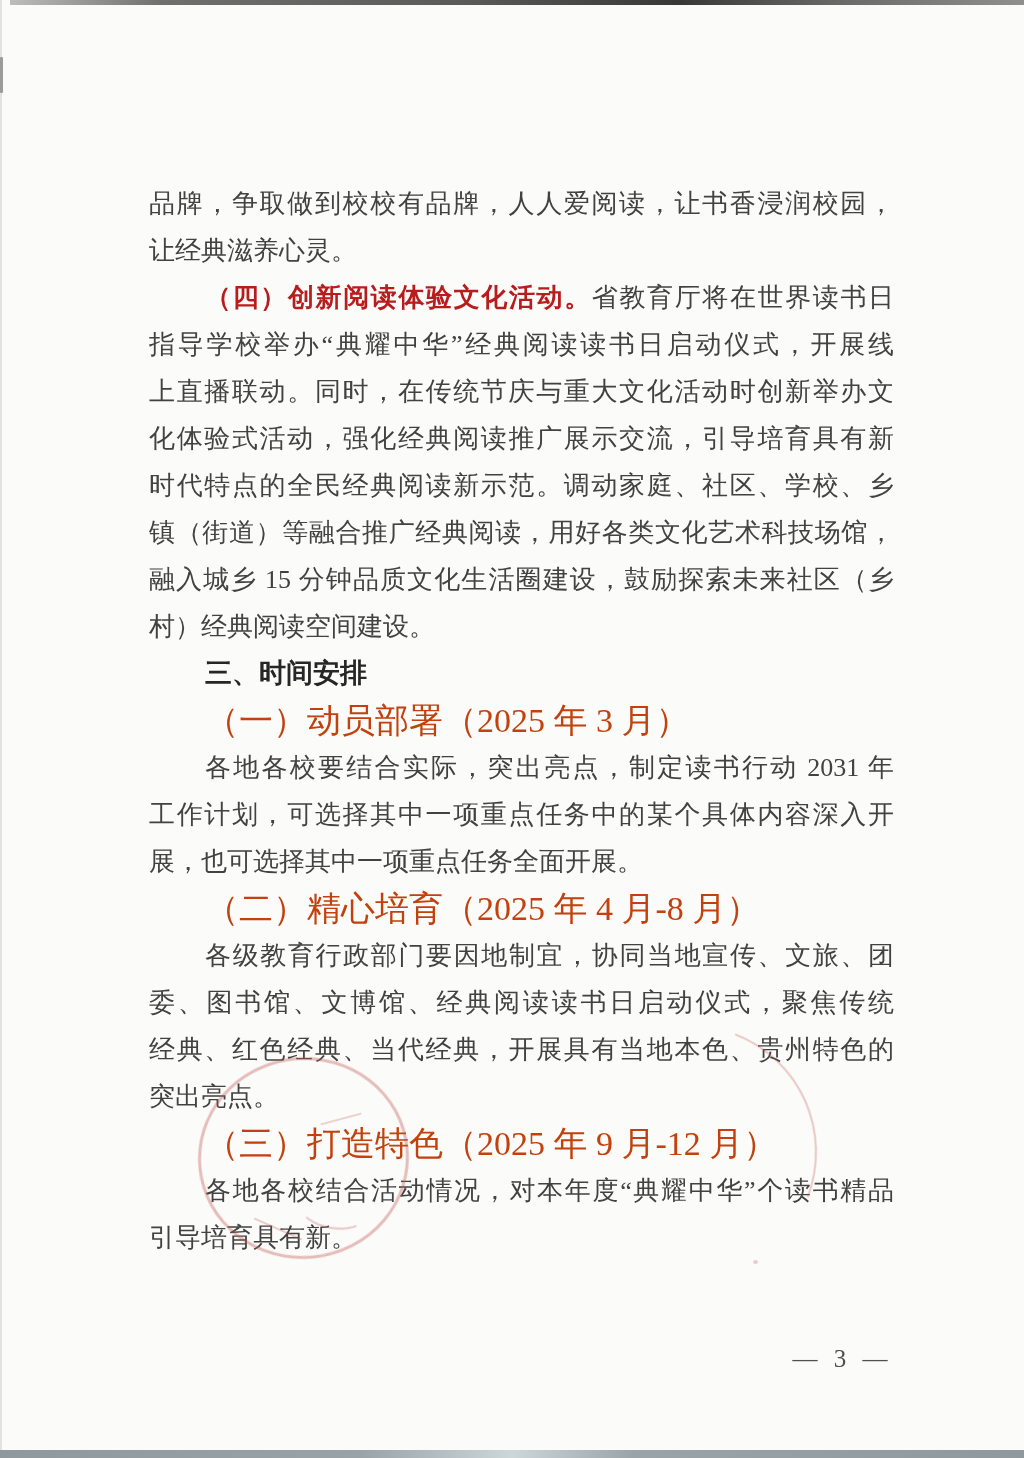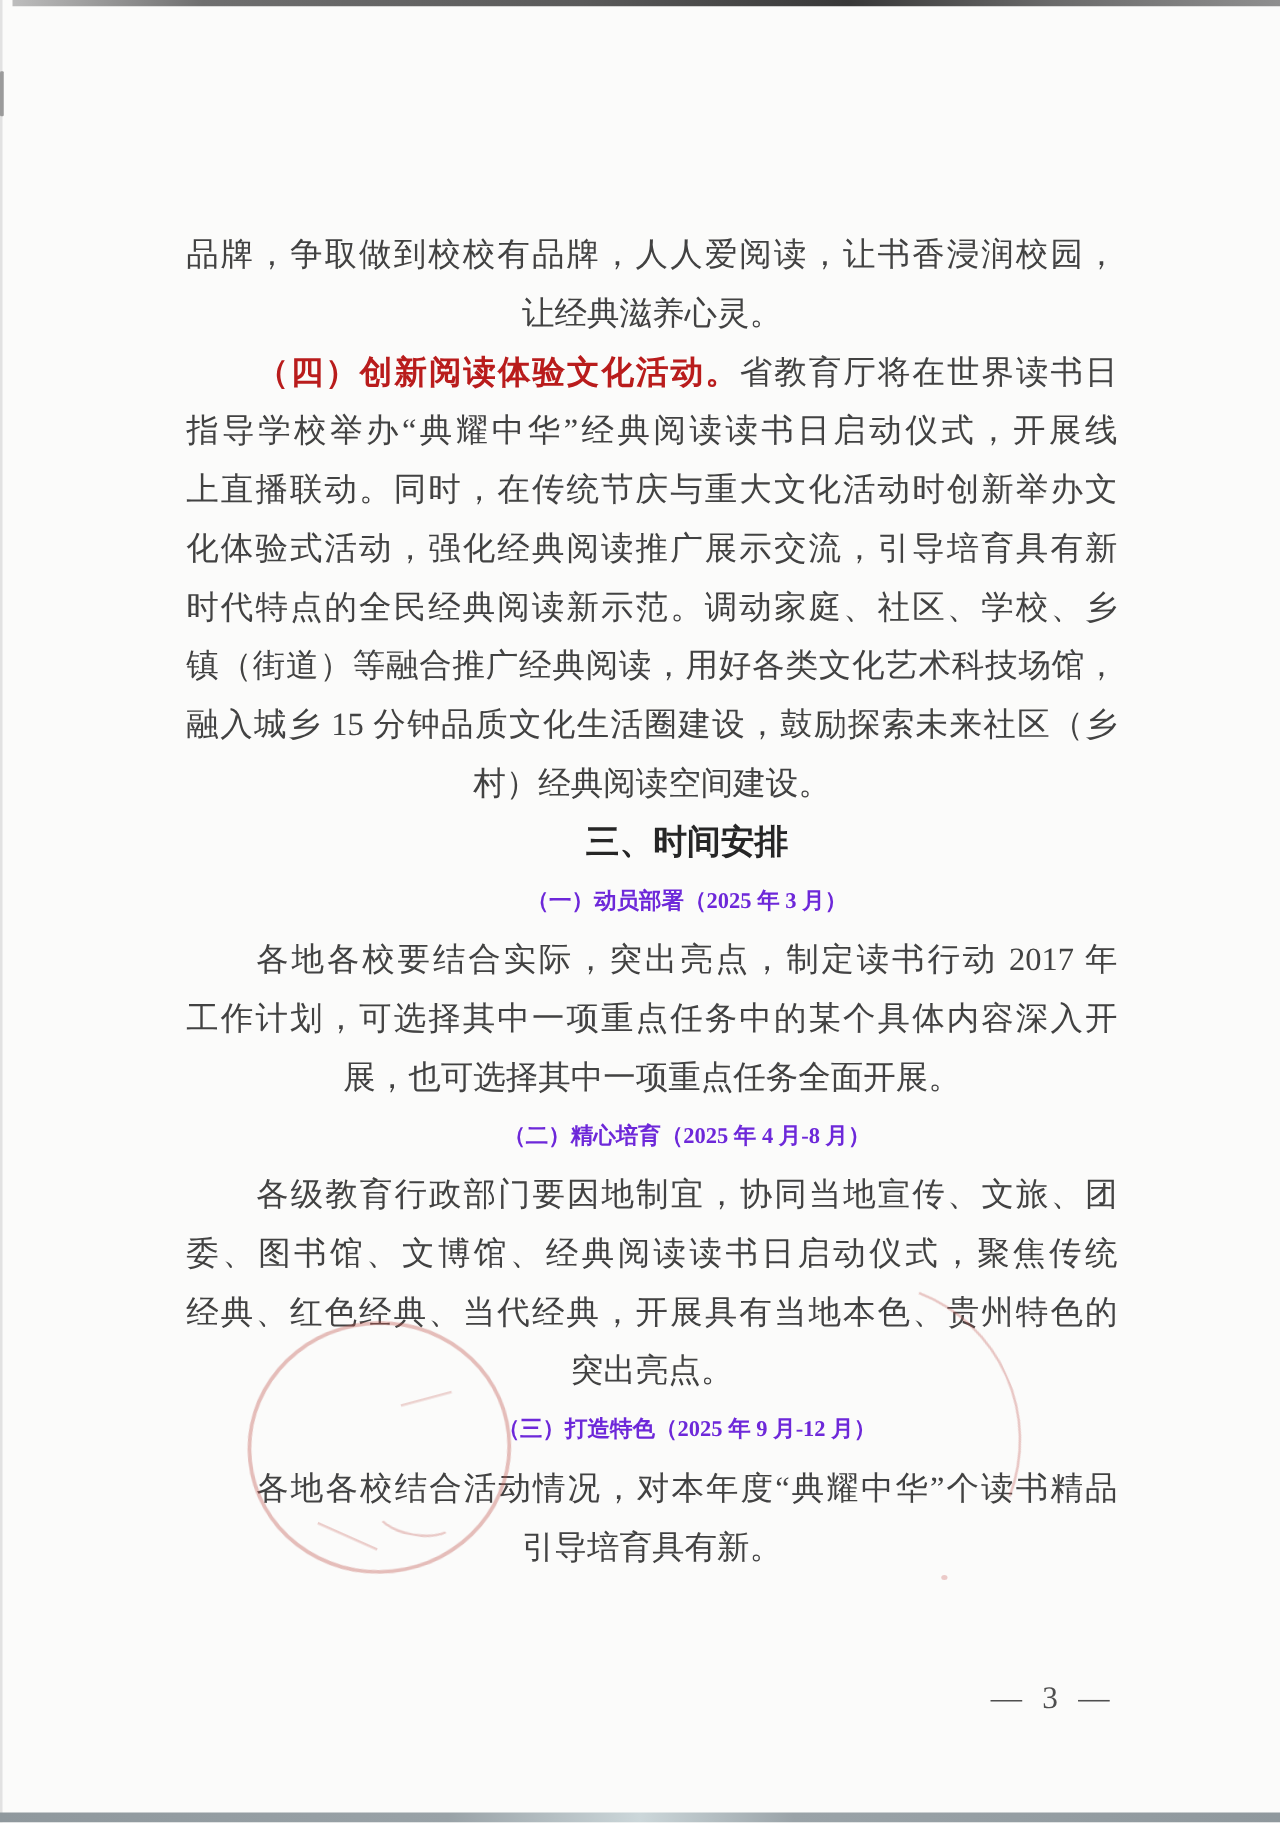--- a/index.html
+++ b/index.html
@@ -24,29 +24,29 @@
   .edge-bottom{
     position:absolute;left:0;right:0;bottom:0;height:8px;
     background:linear-gradient(90deg,#8f989d 0%,#99a2a7 35%,#ccd7da 50%,#9aa3a8 62%,#8f989d 100%);
   }
   
   .content{
     position:absolute;left:149px;top:180px;width:745px;
   }
   .ln{
     height:47px;line-height:47px;font-size:26px;color:#424242;
-    box-sizing:border-box;white-space:normal;overflow:visible;text-align:center;
+    box-sizing:border-box;white-space:normal;overflow:visible;
   }
   .j{text-align:justify;text-align-last:justify;}
   .ind{padding-left:56px;}
   .h-sans{
     font-family:"Liberation Sans","DejaVu Sans",sans-serif;
     font-weight:700;font-size:27px;color:#262626;
   }
-  .h-kai{font-weight:700;font-size:18px;color:#6d28d9;}
+  .h-kai{font-weight:400;font-size:34px;color:#c2410c;}
   .b{font-weight:700;color:#b91c1c;}
   
   .pagenum{
     position:absolute;left:770px;top:1345px;width:140px;
     text-align:center;font-size:25px;color:#4f4f4f;word-spacing:10px;
   }
   
   .seal-circle{
     position:absolute;left:198px;top:1057px;width:205px;height:196px;
     border:3px solid rgba(193,86,80,0.38);border-radius:50%;
@@ -91,21 +91,21 @@
     <div class="ln j ind"><span class="b">（四）创新阅读体验文化活动。</span><span>省教育厅将在世界读书日</span></div>
     <div class="ln j">指导学校举办“典耀中华”经典阅读读书日启动仪式，开展线</div>
     <div class="ln j">上直播联动。同时，在传统节庆与重大文化活动时创新举办文</div>
     <div class="ln j">化体验式活动，强化经典阅读推广展示交流，引导培育具有新</div>
     <div class="ln j">时代特点的全民经典阅读新示范。调动家庭、社区、学校、乡</div>
     <div class="ln j">镇（街道）等融合推广经典阅读，用好各类文化艺术科技场馆，</div>
     <div class="ln j">融入城乡 15 分钟品质文化生活圈建设，鼓励探索未来社区（乡</div>
     <div class="ln">村）经典阅读空间建设。</div>
     <div class="ln ind h-sans">三、时间安排</div>
     <div class="ln ind h-kai">（一）动员部署（2025 年 3 月）</div>
-    <div class="ln j ind">各地各校要结合实际，突出亮点，制定读书行动 2017 年</div>
+    <div class="ln j ind">各地各校要结合实际，突出亮点，制定读书行动 2031 年</div>
     <div class="ln j">工作计划，可选择其中一项重点任务中的某个具体内容深入开</div>
     <div class="ln">展，也可选择其中一项重点任务全面开展。</div>
     <div class="ln ind h-kai">（二）精心培育（2025 年 4 月-8 月）</div>
     <div class="ln j ind">各级教育行政部门要因地制宜，协同当地宣传、文旅、团</div>
     <div class="ln j">委、图书馆、文博馆、经典阅读读书日启动仪式，聚焦传统</div>
     <div class="ln j">经典、红色经典、当代经典，开展具有当地本色、贵州特色的</div>
     <div class="ln">突出亮点。</div>
     <div class="ln ind h-kai">（三）打造特色（2025 年 9 月-12 月）</div>
     <div class="ln j ind">各地各校结合活动情况，对本年度“典耀中华”个读书精品</div>
     <div class="ln">引导培育具有新。</div>

